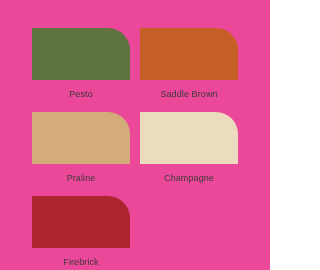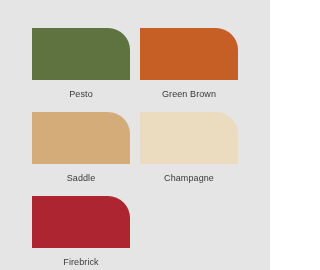--- a/index.html
+++ b/index.html
@@ -11,21 +11,21 @@
     height: 270px;
     background: #ffffff;
     font-family: "Liberation Sans", sans-serif;
     overflow: hidden;
   }
 
   .palette-card {
     width: 270px;
     height: 270px;
     box-sizing: border-box;
-    background: #e5e5e5;
+    background: #ec4899;
     display: flex;
     flex-direction: column;
     align-items: center;
     padding-top: 28px;
   }
 
   .swatch-grid {
     width: 206px;
     display: grid;
     grid-template-columns: 98px 98px;
@@ -65,26 +65,26 @@
   <div class="swatch-grid">
 
     <div class="swatch-cell">
       <div class="swatch-chip" style="background-color: rgb(95, 115, 64);"></div>
       <div class="swatch-label" style="color: rgb(58, 58, 58);">Pesto</div>
     </div>
 
 
     <div class="swatch-cell">
       <div class="swatch-chip" style="background-color: rgb(197, 95, 38);"></div>
-      <div class="swatch-label" style="color: rgb(58, 58, 58);">Green Brown</div>
+      <div class="swatch-label" style="color: rgb(58, 58, 58);">Saddle Brown</div>
     </div>
 
     <div class="swatch-cell">
       <div class="swatch-chip" style="background-color: rgb(212, 172, 122);"></div>
-      <div class="swatch-label" style="color: rgb(58, 58, 58);">Saddle</div>
+      <div class="swatch-label" style="color: rgb(58, 58, 58);">Praline</div>
     </div>
 
     <div class="swatch-cell">
       <div class="swatch-chip" style="background-color: rgb(235, 220, 192);"></div>
       <div class="swatch-label" style="color: rgb(58, 58, 58);">Champagne</div>
     </div>
 
     <div class="swatch-cell">
       <div class="swatch-chip" style="background-color: rgb(174, 37, 50);"></div>
       <div class="swatch-label" style="color: rgb(58, 58, 58);">Firebrick</div>

